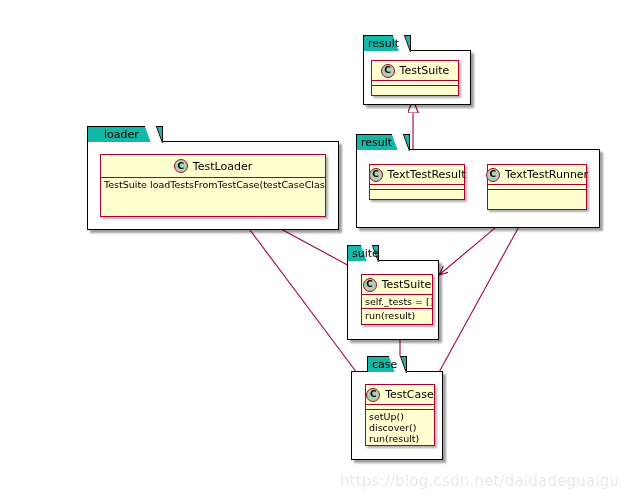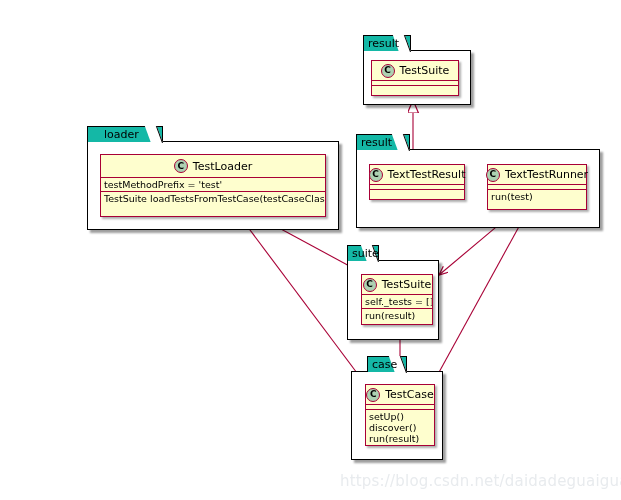--- a/index.html
+++ b/index.html
@@ -199,23 +199,20 @@
       <span class="pkg-tab-label">loader</span>
     </div>
     <div class="pkg-body" style="top:15px; width:252px; height:89px;"></div>
   </div>
 
   <div class="cls" style="left:100px; top:154px; width:226px; height:63px;">
     <div class="cls-header" style="height:23px;">
       <span class="cicon">C</span>
       <span class="cls-name">TestLoader</span>
     </div>
-    <div class="cls-comp">
-      <div>testMethodPrefix = 'test'</div>
-    </div>
     <div class="cls-comp last">
       <div>TestSuite loadTestsFromTestCase(testCaseClasss)</div>
     </div>
   </div>
 
   <div class="pkg" style="left:356px; top:134px; width:244px; height:94px;">
     <div class="pkg-tab" style="width:54px;">
       <span class="pkg-tab-label">result</span>
     </div>
     <div class="pkg-body" style="top:15px; width:244px; height:79px;"></div>
@@ -229,23 +226,20 @@
     <div class="cls-comp empty"></div>
     <div class="cls-comp empty last"></div>
   </div>
 
   <div class="cls" style="left:487px; top:164px; width:100px; height:46px;">
     <div class="cls-header" style="height:20px;">
       <span class="cicon">C</span>
       <span class="cls-name">TextTestRunner</span>
     </div>
     <div class="cls-comp empty"></div>
-    <div class="cls-comp last">
-      <div>run(test)</div>
-    </div>
   </div>
 
   <div class="pkg" style="left:347px; top:245px; width:92px; height:95px;">
     <div class="pkg-tab" style="width:32px;">
       <span class="pkg-tab-label">suite</span>
     </div>
     <div class="pkg-body" style="top:15px; width:92px; height:80px;"></div>
   </div>
 
   <div class="cls" style="left:361px; top:274px; width:72px; height:51px;">

